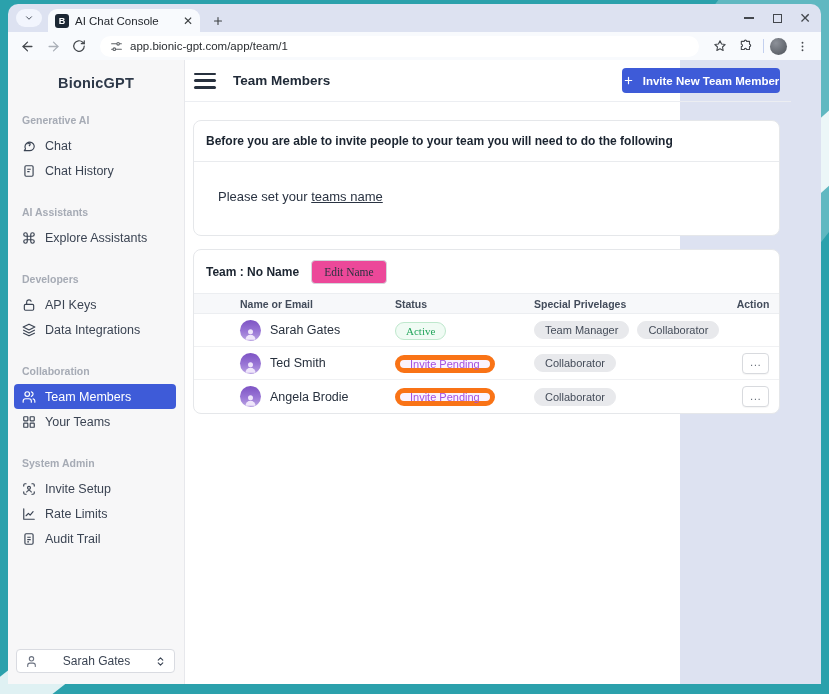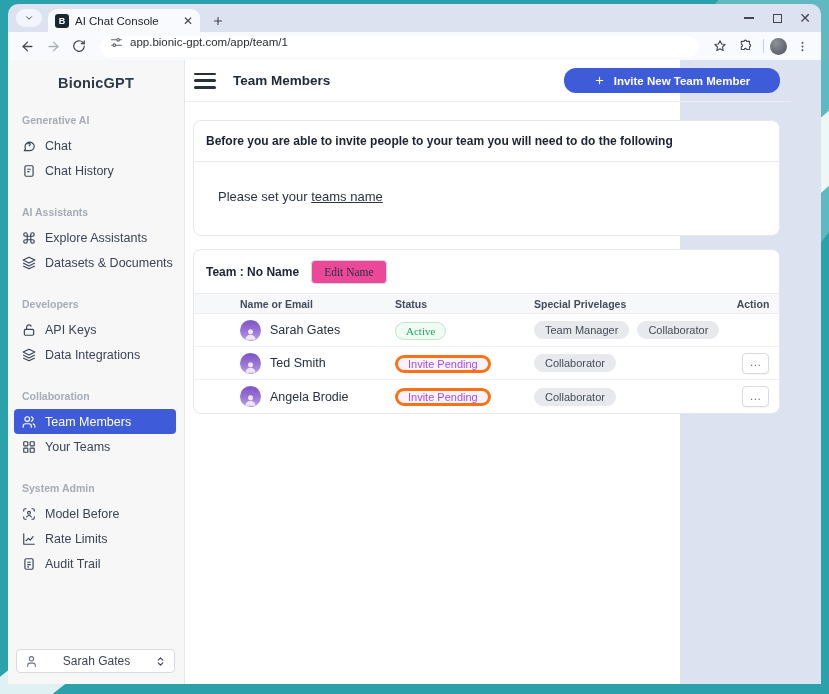--- a/index.html
+++ b/index.html
@@ -27,21 +27,21 @@
   .wincontrols { position:absolute; right:8px; top:4px; display:flex; gap:12px; align-items:center; height:20px; }
   .wc { width:16px; height:16px; display:flex; align-items:center; justify-content:center; color:#43474d; cursor:pointer; }
   .wc-min { width:10px; height:1.6px; background:#43474d; }
   .wc-max { width:9px; height:9px; border:1.6px solid #43474d; }
   .wc-close { font-size:14px; line-height:1; }
 
   
   .toolbar { height:28px; background:#f8fafd; display:flex; align-items:center; padding:0 8px; gap:4px; }
   .tb-icon { width:22px; height:22px; display:flex; align-items:center; justify-content:center; color:#45494e; cursor:pointer; }
   .tb-icon.disabled { color:#abb0b8; }
-  .urlbar { flex:1; height:21px; margin:0 6px; background:#ffffff; border-radius:11px; display:flex; align-items:flex-start;
+  .urlbar { flex:1; height:21px; margin:0 6px; background:#ffffff; border-radius:11px; display:flex; align-items:center;
             padding:0 10px; gap:7px; cursor:text; }
   .url-text { font-size:11.5px; color:#2a2d31; }
   .tb-avatar { width:17px; height:17px; border-radius:50%; background:radial-gradient(circle at 35% 30%,#8d9199,#4c5158); cursor:pointer; }
   .tb-sep { width:1px; height:14px; background:#c3d0ef; margin:0 2px; }
 
   
   .app { position:absolute; left:0; top:56px; width:672px; height:624px; background:#ffffff; display:flex; }
 
   .sidebar { position:relative; width:177px; background:#f7f7f8; border-right:1px solid #e7e8ec; flex:none; }
   .brand { padding-top:15px; text-align:center; font-size:14.5px; font-weight:bold; color:#2e3949; letter-spacing:.2px; }
@@ -54,22 +54,22 @@
   .user-switch { position:absolute; left:8px; right:9px; bottom:11px; height:24px; background:#ffffff;
                  border:1px solid #d9dbe1; border-radius:4px; display:flex; align-items:center; padding:0 8px;
                  color:#3b4453; cursor:pointer; }
   .user-switch .name { flex:1; text-align:center; font-size:12px; }
 
   .main { flex:1; display:flex; flex-direction:column; }
   .main-header { height:42px; display:flex; align-items:center; padding:0 11px 0 9px; border-bottom:1px solid #eceef2; flex:none; }
   .hamburger { width:22px; height:16px; display:flex; flex-direction:column; justify-content:space-between; cursor:pointer; margin-right:17px; }
   .hamburger i { display:block; height:2.6px; background:#28313e; border-radius:2px; }
   .page-title { font-size:13.5px; font-weight:bold; color:#212b38; }
-  .invite-btn { margin-left:auto; height:25px; display:flex; align-items:center; gap:9px; padding:0 30px;
-                background:#3e5bd8; color:#ffffff; border:none; border-radius:12px; font-size:11.5px; font-weight:bold;
+  .invite-btn { margin-left:auto; height:25px; display:flex; align-items:center; gap:9px; padding:0 1px;
+                background:#3e5bd8; color:#ffffff; border:none; border-radius:4px; font-size:11.5px; font-weight:bold;
                 font-family:inherit; cursor:pointer; }
 
   .content { padding:18px 11px 0 8px; }
   .card { border:1px solid #e5e7ea; border-radius:8px; background:#fff; }
   .notice-head { padding:13px 12px; font-size:12px; font-weight:bold; color:#1b2430; border-bottom:1px solid #e9ebee; }
   .notice-body { padding:27px 12px 31px 24px; font-size:13px; color:#2a3342; }
   .notice-body a { color:#2a3342; text-decoration:underline; cursor:pointer; }
 
   .team-card { margin-top:13px; overflow:hidden; }
   .team-head { height:43px; display:flex; align-items:center; padding:0 12px; gap:12px; }
@@ -83,21 +83,21 @@
   .col-status { width:139px; flex:none; }
   .col-priv { flex:1; display:flex; gap:8px; align-items:center; }
   .col-action { width:50px; flex:none; text-align:right; display:flex; justify-content:flex-end; }
   .trow { height:33px; border-bottom:1px solid #f0f1f3; }
   .trow:last-child { border-bottom:none; }
   .member { display:flex; align-items:center; gap:9px; font-size:12.5px; color:#27303d; }
   .avatar { width:21px; height:21px; border-radius:50%; background:linear-gradient(180deg,#7d53c4 0%,#9a77d6 55%,#b9a3e2 100%);
             display:flex; align-items:flex-end; justify-content:center; overflow:hidden; }
   .pill { display:inline-flex; align-items:center; height:18px; padding:0 10px; border-radius:10px; font-size:11px; white-space:nowrap; }
   .pill.active { color:#22a55b; background:#f0fbf4; border:1px solid #bfe8cd;font-family:Liberation Serif, serif; }
-  .pill.pending { color:#a44fe0; background:#faf3fe; border:3px solid #f97316; }
+  .pill.pending { color:#a44fe0; background:#faf3fe; border:5px solid #f97316; }
   .pill.priv { color:#444c59; background:#e8e9ec; border:1px solid #e8e9ec; }
   .action-btn { width:27px; height:21px; background:#fff; border:1px solid #d8dade; border-radius:4px;
                 font-size:10px; letter-spacing:1px; color:#555d68; font-family:inherit; cursor:pointer; line-height:1;
                 box-shadow:0 1px 1px rgba(0,0,0,.04); }
 </style>
 </head>
 <body>
 
 <div class="stage">
   <div class="deco d1"></div>
@@ -204,28 +204,20 @@
             <span>Chat History</span>
           </div>
 
           <div class="section-label">AI Assistants</div>
           <div class="nav-item">
             <svg width="14" height="14" viewBox="0 0 24 24" fill="none" stroke="currentColor" stroke-width="2" stroke-linecap="round" stroke-linejoin="round">
                 <path d="M15 6v12a3 3 0 1 0 3-3H6a3 3 0 1 0 3 3V6a3 3 0 1 0-3 3h12a3 3 0 1 0-3-3"></path>
               </svg>
             <span>Explore Assistants</span>
           </div>
-          <div class="nav-item">
-            <svg width="14" height="14" viewBox="0 0 24 24" fill="none" stroke="currentColor" stroke-width="2" stroke-linejoin="round">
-                <path d="m12 2 10 5-10 5L2 7z"></path>
-                <path d="m2 12 10 5 10-5"></path>
-                <path d="m2 17 10 5 10-5"></path>
-              </svg>
-            <span>Datasets &amp; Documents</span>
-          </div>
 
           <div class="section-label">Developers</div>
           <div class="nav-item">
             <svg width="14" height="14" viewBox="0 0 24 24" fill="none" stroke="currentColor" stroke-width="2" stroke-linejoin="round">
                 <rect x="4" y="11" width="16" height="10" rx="2"></rect>
                 <path d="M8 11V7a4 4 0 0 1 7.9-.8"></path>
               </svg>
             <span>API Keys</span>
           </div>
           <div class="nav-item">
@@ -260,21 +252,21 @@
           <div class="section-label">System Admin</div>
           <div class="nav-item">
             <svg width="14" height="14" viewBox="0 0 24 24" fill="none" stroke="currentColor" stroke-width="2" stroke-linecap="round" stroke-linejoin="round">
                 <path d="M3 7V5a2 2 0 0 1 2-2h2"></path>
                 <path d="M17 3h2a2 2 0 0 1 2 2v2"></path>
                 <path d="M21 17v2a2 2 0 0 1-2 2h-2"></path>
                 <path d="M7 21H5a2 2 0 0 1-2-2v-2"></path>
                 <circle cx="12" cy="10" r="2.5"></circle>
                 <path d="M8 17a4.5 4.5 0 0 1 8 0"></path>
               </svg>
-            <span>Model Before</span>
+            <span>Invite Setup</span>
           </div>
           <div class="nav-item">
             <svg width="14" height="14" viewBox="0 0 24 24" fill="none" stroke="currentColor" stroke-width="2" stroke-linecap="round" stroke-linejoin="round">
                 <path d="M3 3v18h18"></path>
                 <path d="m7 15 4-4 3 3 5-6"></path>
               </svg>
             <span>Rate Limits</span>
           </div>
           <div class="nav-item">
             <svg width="14" height="14" viewBox="0 0 24 24" fill="none" stroke="currentColor" stroke-width="2" stroke-linejoin="round">

